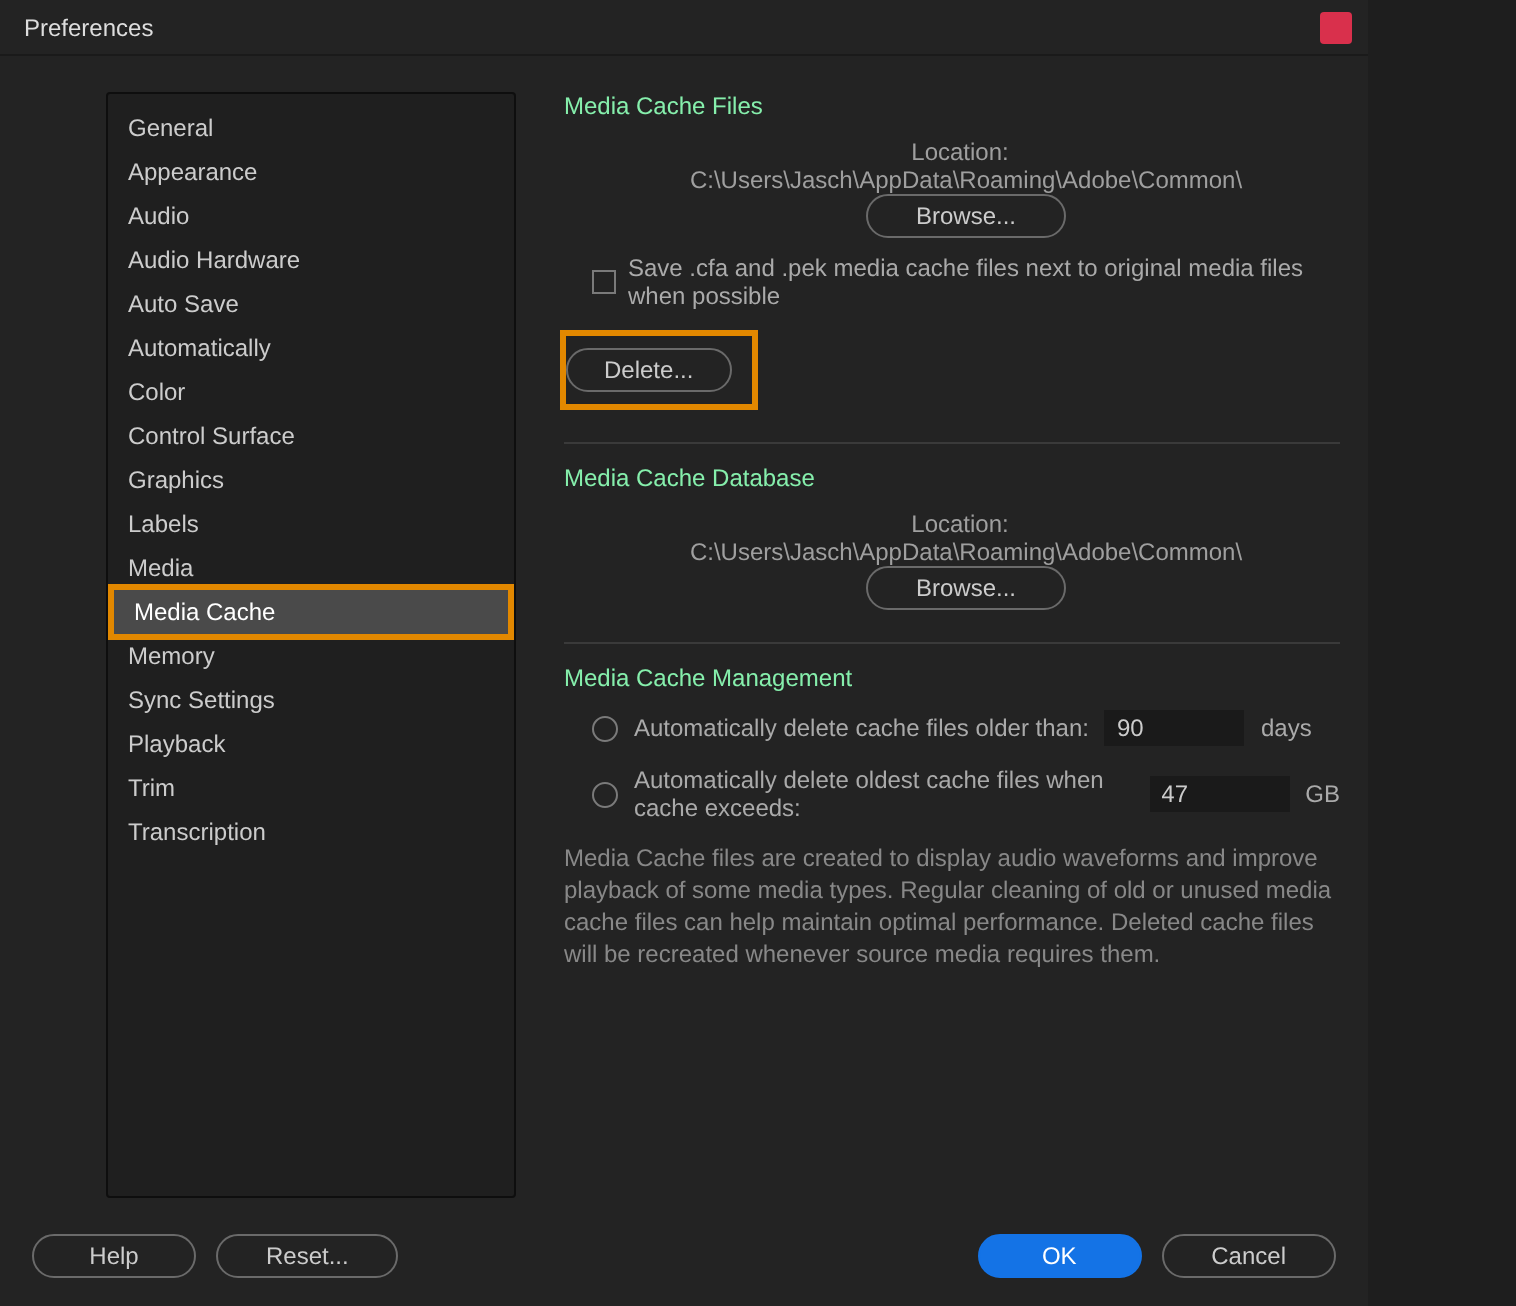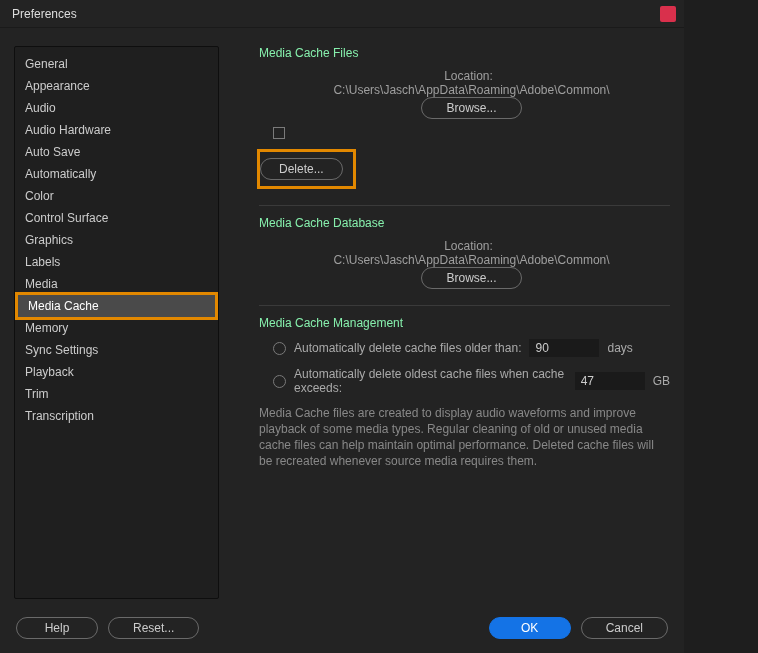--- a/index.html
+++ b/index.html
@@ -36,21 +36,22 @@
     .close-btn {
       width: 16px;
       height: 16px;
       background: #d9304c;
       border-radius: 2px;
     }
     .content-area {
       flex: 1;
       display: flex;
       padding: 18px 14px 10px 14px;
-      gap: 16px;
+      gap: 0;
+      margin-left: 39px;
     }
     .sidebar {
       width: 205px;
       background: #1f1f1f;
       border: 1px solid #0e0e0e;
       border-radius: 2px;
       padding: 6px 0;
       overflow-y: auto;
     }
     .sidebar-item {
@@ -236,20 +237,21 @@
 
       <div class="section">
         <div class="section-title">Media Cache Files</div>
         <div class="row row-indent">
           <span class="label">Location:</span>
           <span class="value">C:\Users\Jasch\AppData\Roaming\Adobe\Common\</span>
           <button class="pill-btn">Browse...</button>
         </div>
         <div class="checkbox-row">
           <div class="checkbox"></div>
+          <span>Save .cfa and .pek media cache files next to original media files when possible</span>
         </div>
         <div style="padding-left:0;">
           <div class="highlight-box">
             <button class="pill-btn" style="min-width:78px;padding:2px 18px;">Delete...</button>
           </div>
         </div>
       </div>
 
       <div class="section-divider"></div>
 

